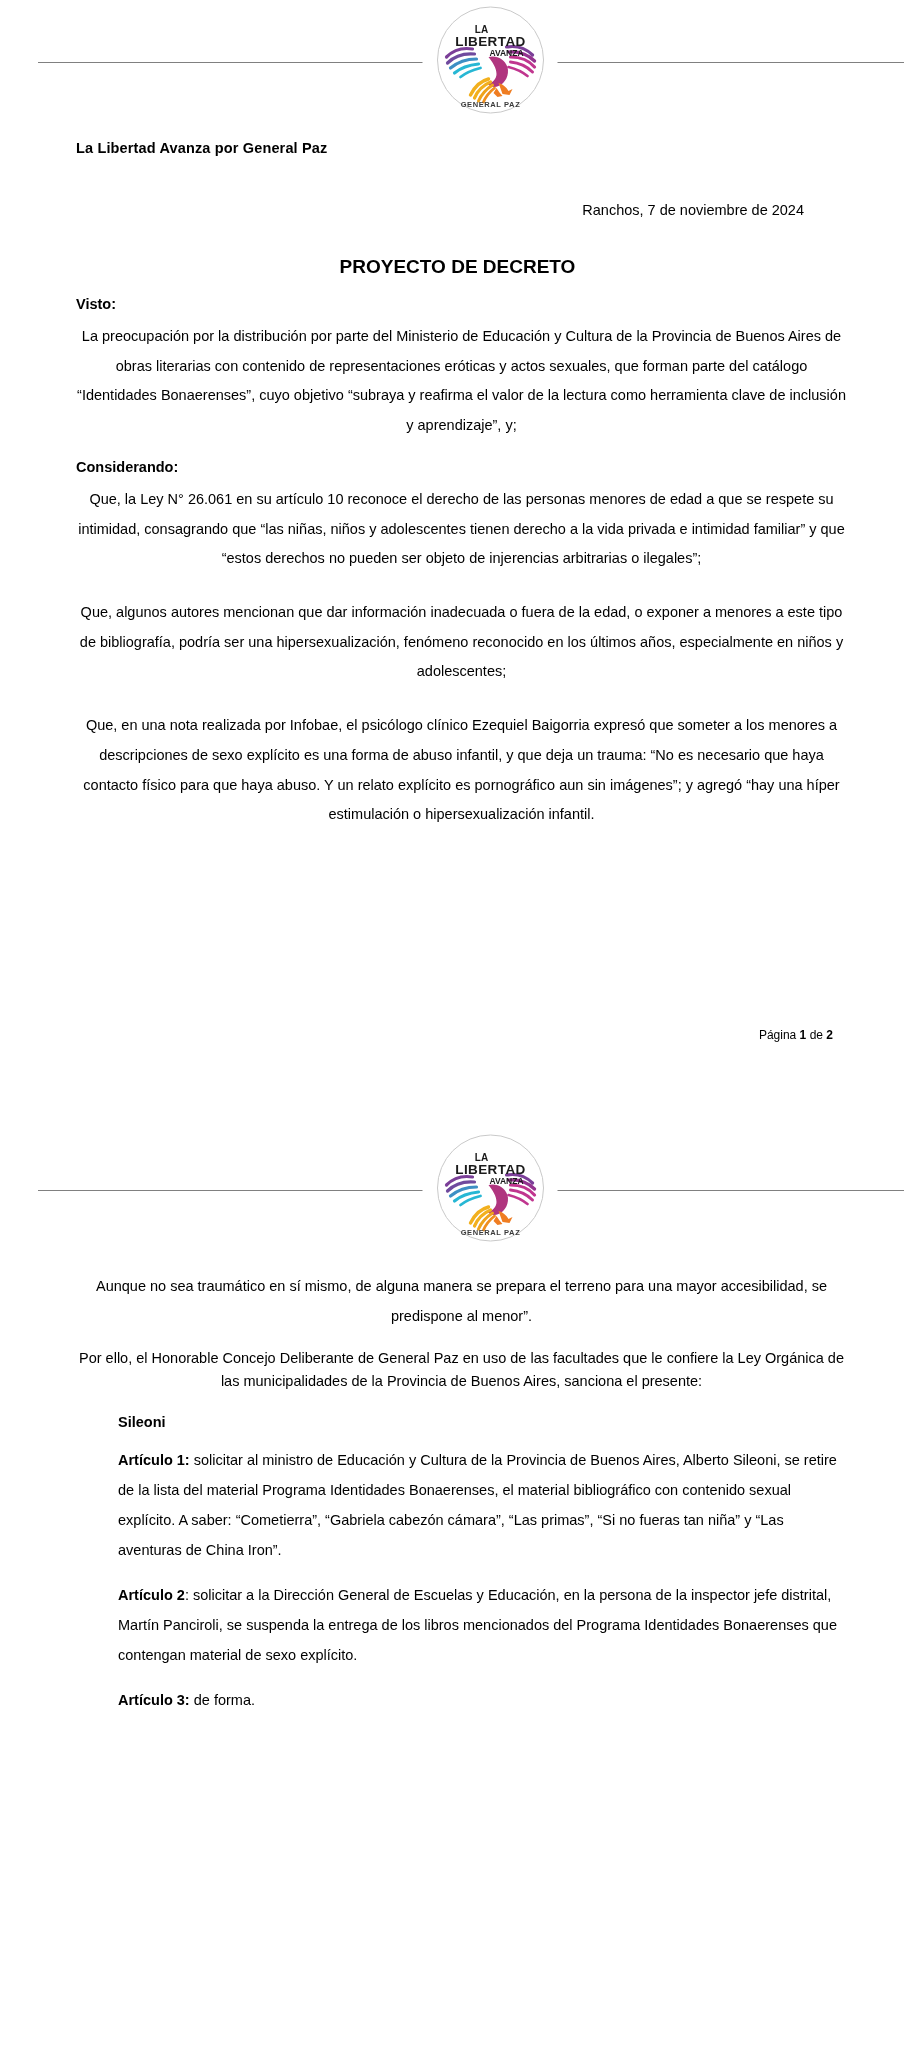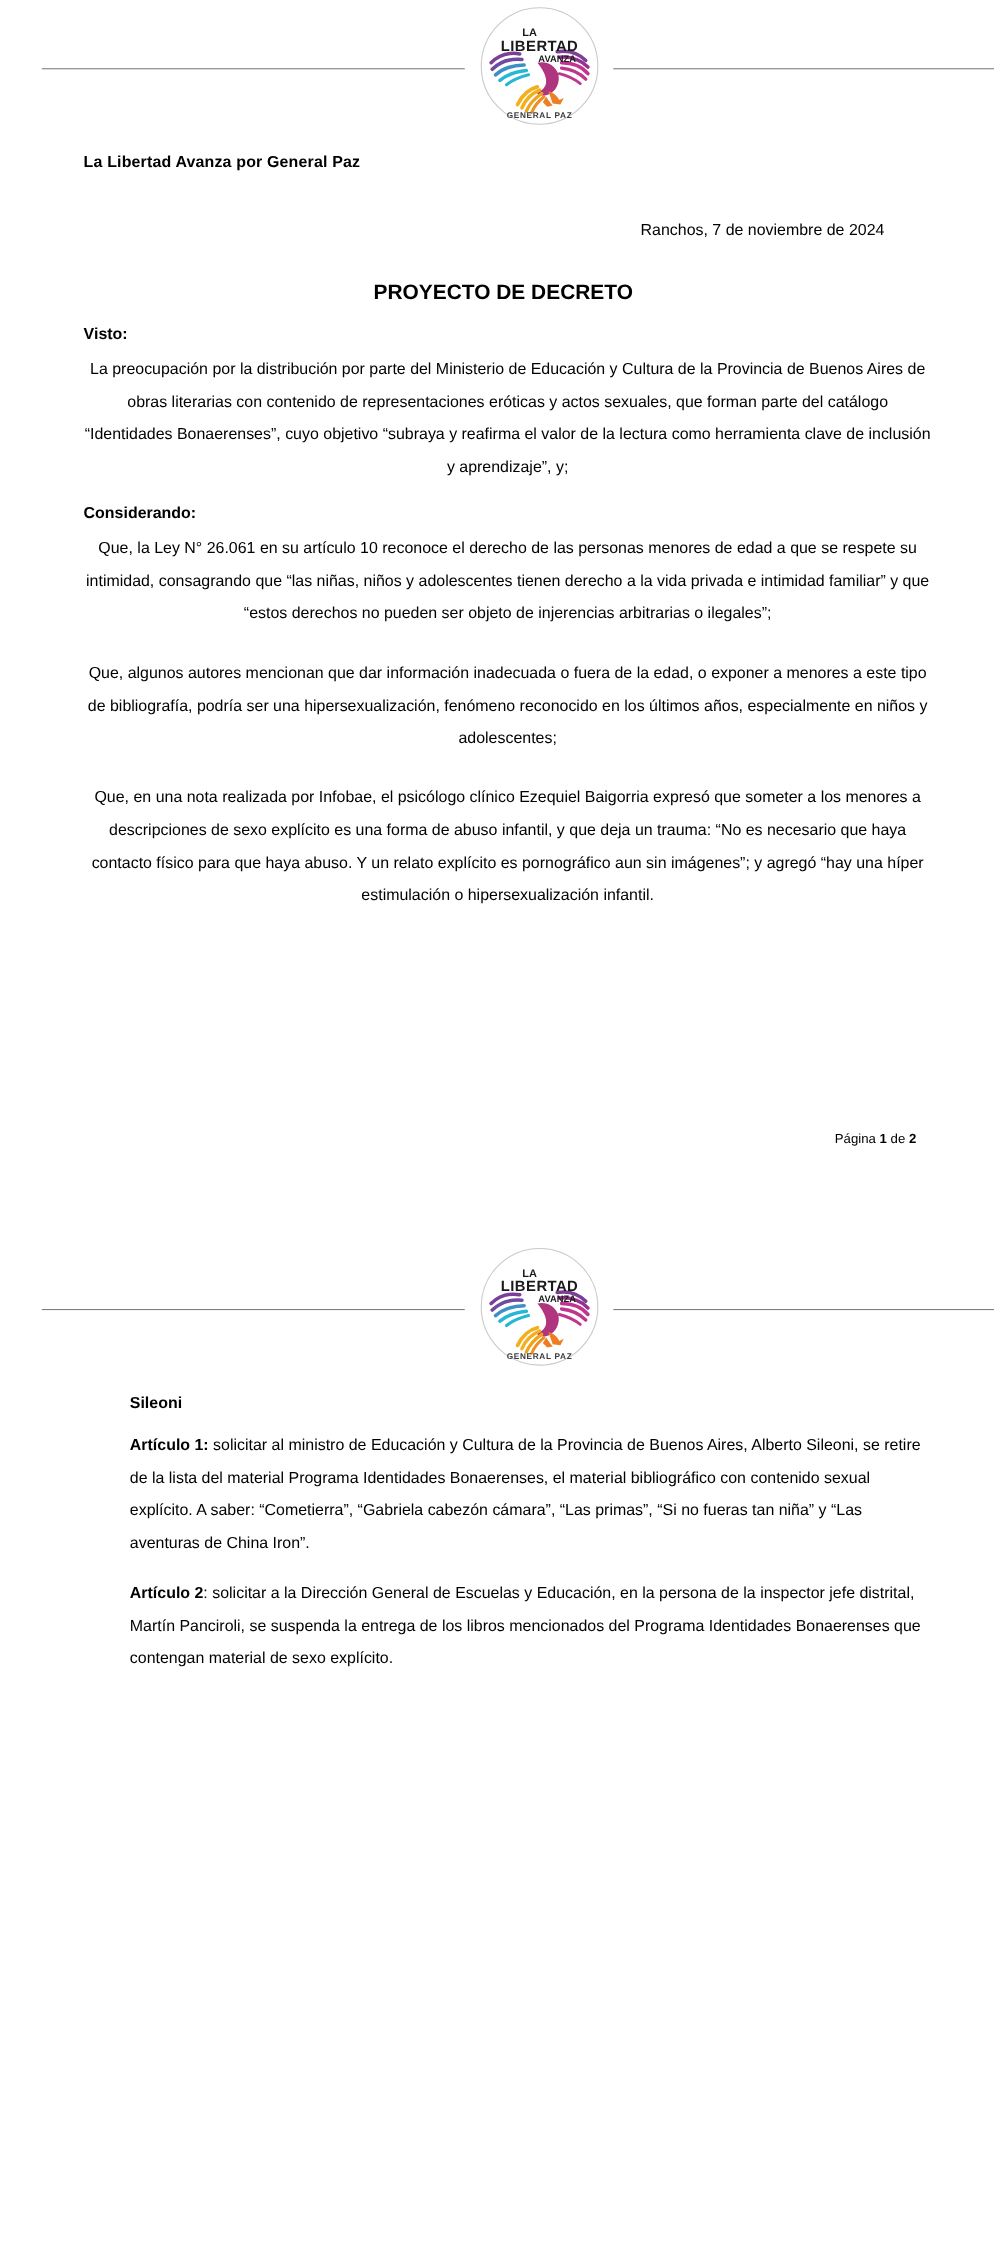--- a/index.html
+++ b/index.html
@@ -230,30 +230,33 @@
           <text x="55" y="28" font-family="Liberation Sans, sans-serif" font-size="10" font-weight="bold" fill="#1a1a1a" text-anchor="middle">LA</text>
           <text x="64" y="41" font-family="Liberation Sans, sans-serif" font-size="13.5" font-weight="bold" fill="#1a1a1a" text-anchor="middle" letter-spacing="0.4">LIBERTAD</text>
           <text x="80" y="51" font-family="Liberation Sans, sans-serif" font-size="8.5" font-weight="bold" fill="#1a1a1a" text-anchor="middle">AVANZA</text>
           <text x="64" y="102" font-family="Liberation Sans, sans-serif" font-size="7.5" font-weight="bold" fill="#3a3a3a" text-anchor="middle" letter-spacing="0.6">GENERAL PAZ</text>
         </svg>
       </div>
     </div>
 
     <div class="body-area">
 
-
+      <p class="para" style="margin-top:26px;">Aunque no sea traumático en sí mismo, de alguna manera se prepara el terreno para una mayor accesibilidad, se predispone al menor”.</p>
+
+      <p class="para tight">Por ello, el Honorable Concejo Deliberante de General Paz en uso de las facultades que le confiere la Ley Orgánica de las municipalidades de la Provincia de Buenos Aires, sanciona el presente:</p>
 
       <div class="indent-block">
 
         <p class="sub-label">Sileoni</p>
 
         <p class="art-para"><b>Artículo 1:</b><span> solicitar al ministro de Educación y Cultura de la Provincia de Buenos Aires, Alberto Sileoni, se retire de la lista del material Programa Identidades Bonaerenses, el material bibliográfico con contenido sexual explícito. A saber: “Cometierra”, “Gabriela cabezón cámara”, “Las primas”, “Si no fueras tan niña” y “Las aventuras de China Iron”.</span></p>
 
         <p class="art-para"><b>Artículo 2</b><span>: solicitar a la Dirección General de Escuelas y Educación, en la persona de la inspector jefe distrital, Martín Panciroli, se suspenda la entrega de los libros mencionados del Programa Identidades Bonaerenses que contengan material de sexo explícito.</span></p>
 
+        <p class="art-para"><b>Artículo 3:</b><span> de forma.</span></p>
 
       </div>
 
     </div>
 
   </section>
 
 </div>
 
 </body></html>

